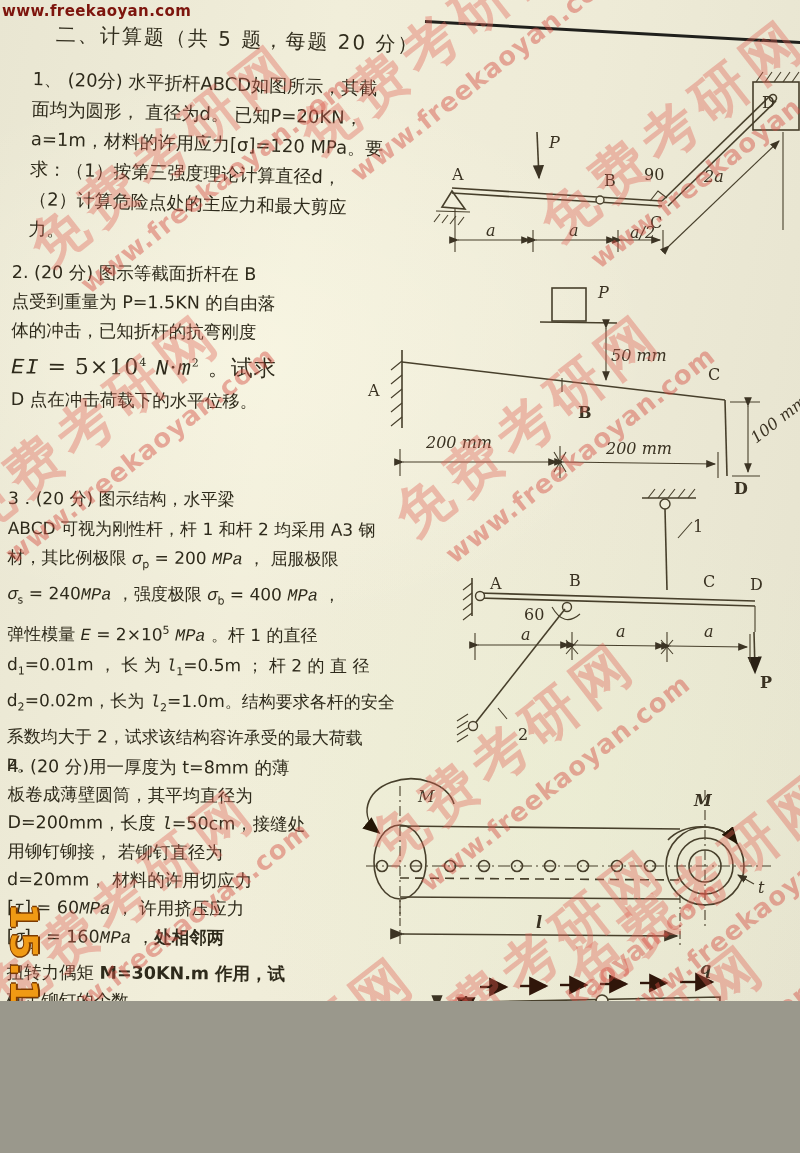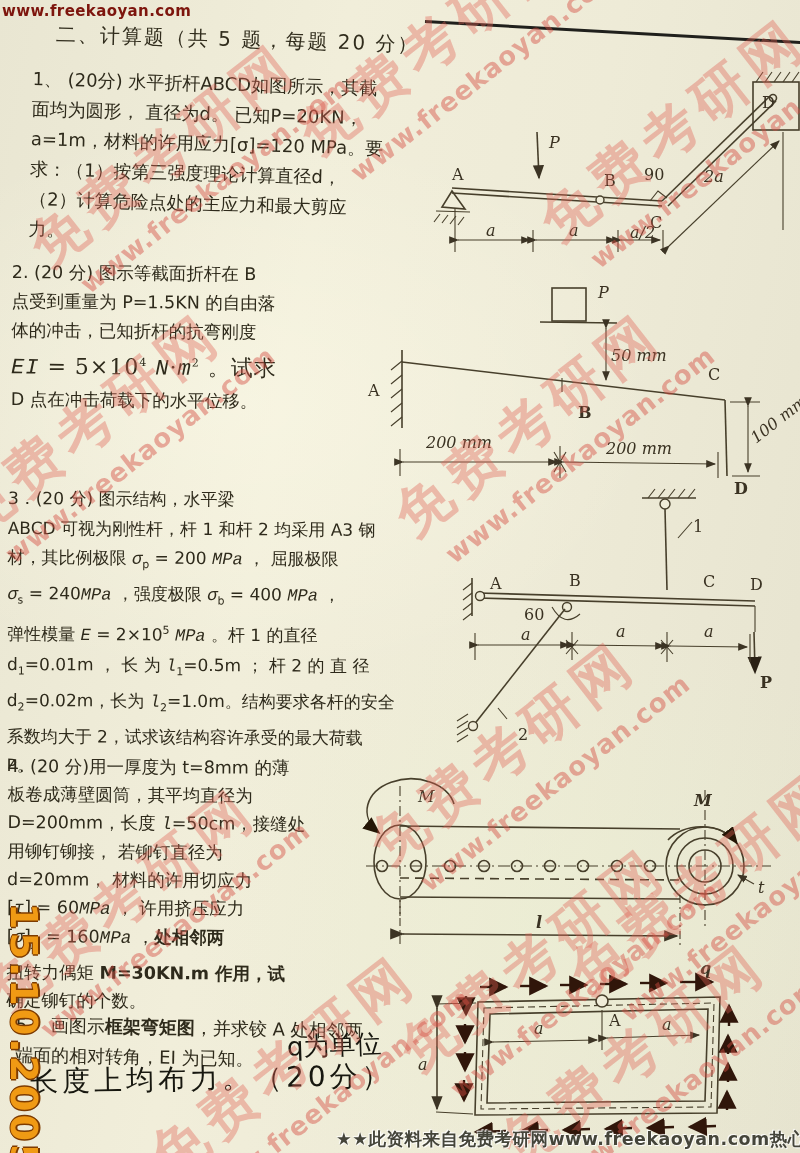--- a/index.html
+++ b/index.html
@@ -1,18 +1,18 @@
 <!DOCTYPE html>
 <html><head>
 <meta charset="utf-8">
 <style>
   html,body{margin:0;padding:0;}
   body{background:#9a988c;}
   .page{
-    position:relative;width:800px;height:1153px;overflow:hidden;
+    position:relative;width:800px;height:1001px;overflow:hidden;
     background:
       radial-gradient(ellipse 600px 400px at 30% 35%, rgba(255,253,235,.45), rgba(255,253,235,0) 70%),
       radial-gradient(ellipse 500px 420px at 70% 80%, rgba(235,240,210,.5), rgba(235,240,210,0) 75%),
       linear-gradient(100deg,#e9e6d2 0%,#f1eeda 35%,#eeebd7 62%,#e6e3cf 100%);
     font-family:"DejaVu Sans",sans-serif;color:#2e2a1b;
   }
   .abs{position:absolute;}
   .ln{white-space:nowrap;}
   .tblock{line-height:30px;font-size:18px;}
   .pline i{font-family:Liberation Mono, monospace;}

